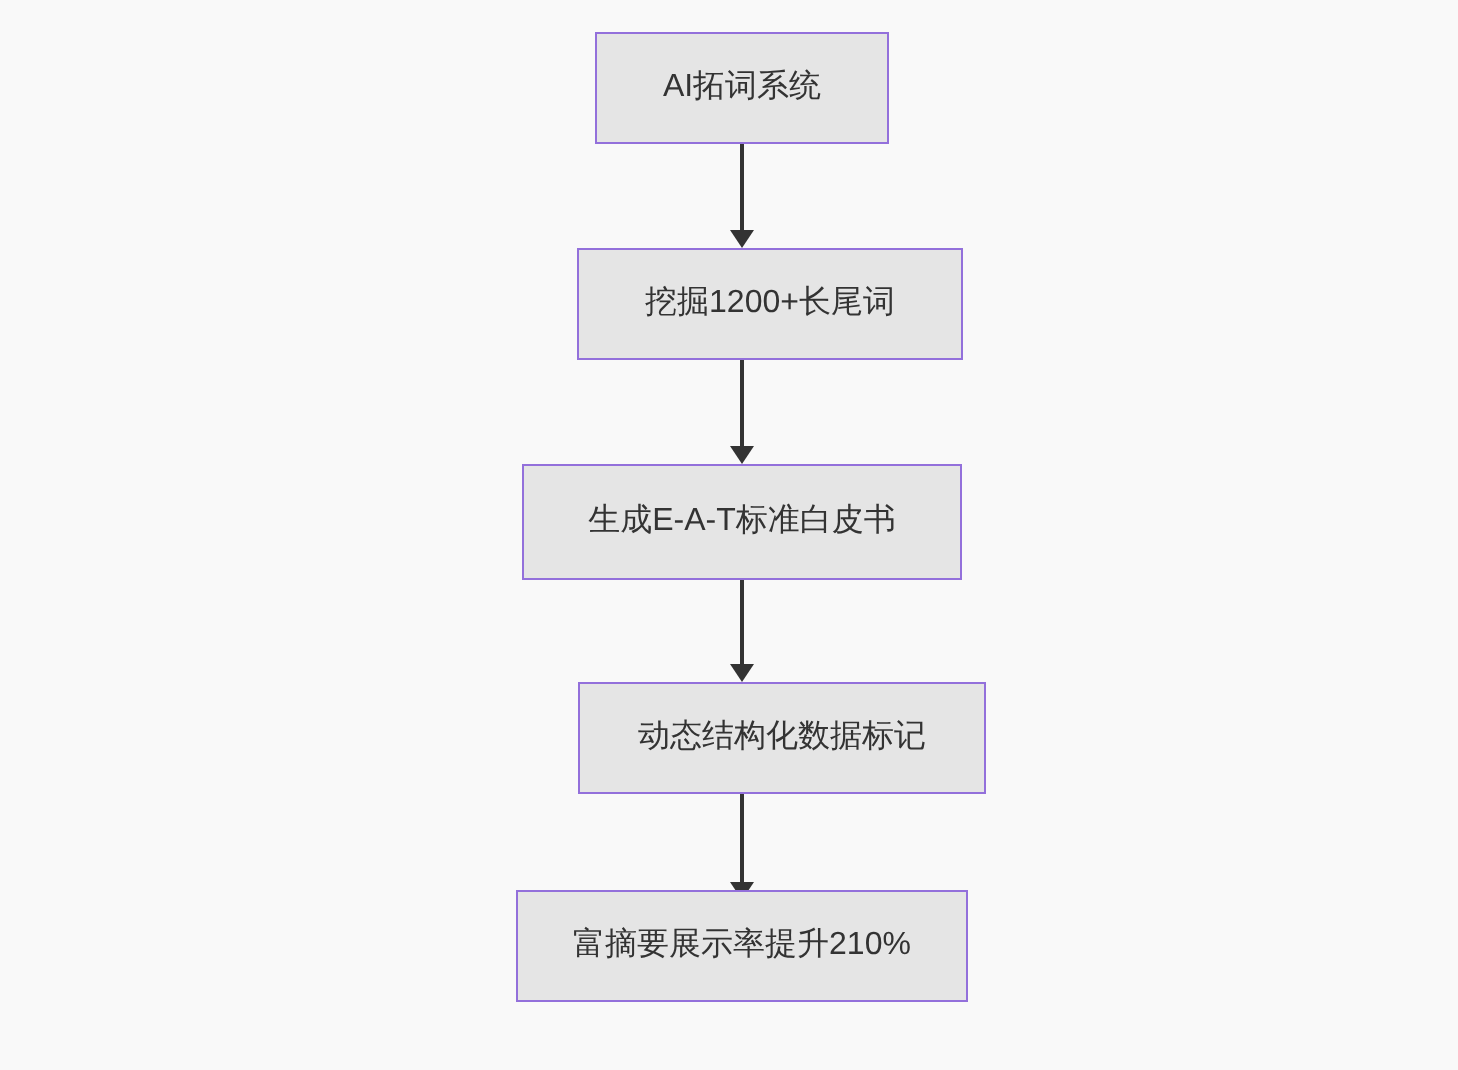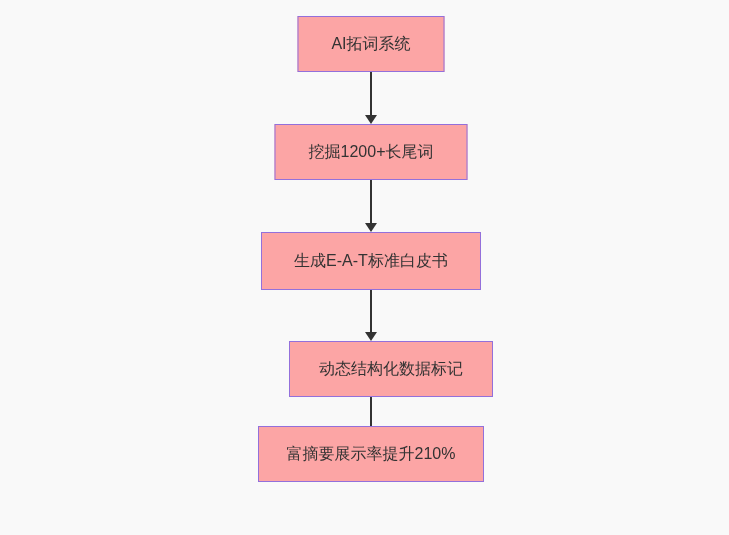--- a/index.html
+++ b/index.html
@@ -13,21 +13,21 @@
     height: 535px;
     background: #f9f9f9;
     font-family: "Liberation Sans", "DejaVu Sans", sans-serif;
     overflow: hidden;
   }
   .node {
     position: absolute;
     left: 371px;
     transform: translateX(-50%);
     box-sizing: border-box;
-    background: #fca5a5;
+    background: #e5e5e5;
     border: 1px solid #9370db;
     color: #333333;
     font-size: 16px;
     display: flex;
     align-items: center;
     justify-content: center;
     text-align: center;
     white-space: nowrap;
   }
   .node span {
@@ -68,21 +68,21 @@
 
   <div class="node" style="top:16px; width:147px; height:56px;">
     <span>AI拓词系统</span>
   </div>
 
   <div class="edge" style="top:72px; height:52px;">
     <span class="line"></span>
     <span class="head"></span>
   </div>
 
-  <div class="node" style="top:124px; width:193px; height:56px;">
+  <div class="node" style="top:124px; width:193px; height:56px;margin-left:14px;">
     <span>挖掘1200+长尾词</span>
   </div>
 
   <div class="edge" style="top:180px; height:52px;">
     <span class="line"></span>
     <span class="head"></span>
   </div>
 
   <div class="node" style="top:232px; width:220px; height:58px;">
     <span>生成E-A-T标准白皮书</span>
@@ -95,17 +95,17 @@
 
   <div class="node" style="top:341px; width:204px; height:56px;margin-left:20px;">
     <span>动态结构化数据标记</span>
   </div>
 
   <div class="edge" style="top:397px; height:53px;">
     <span class="line"></span>
     <span class="head"></span>
   </div>
 
-  <div class="node" style="top:426px; width:226px; height:56px;">
+  <div class="node" style="top:445px; width:226px; height:56px;">
     <span>富摘要展示率提升210%</span>
   </div>
 
 </div>
 
 </body></html>

